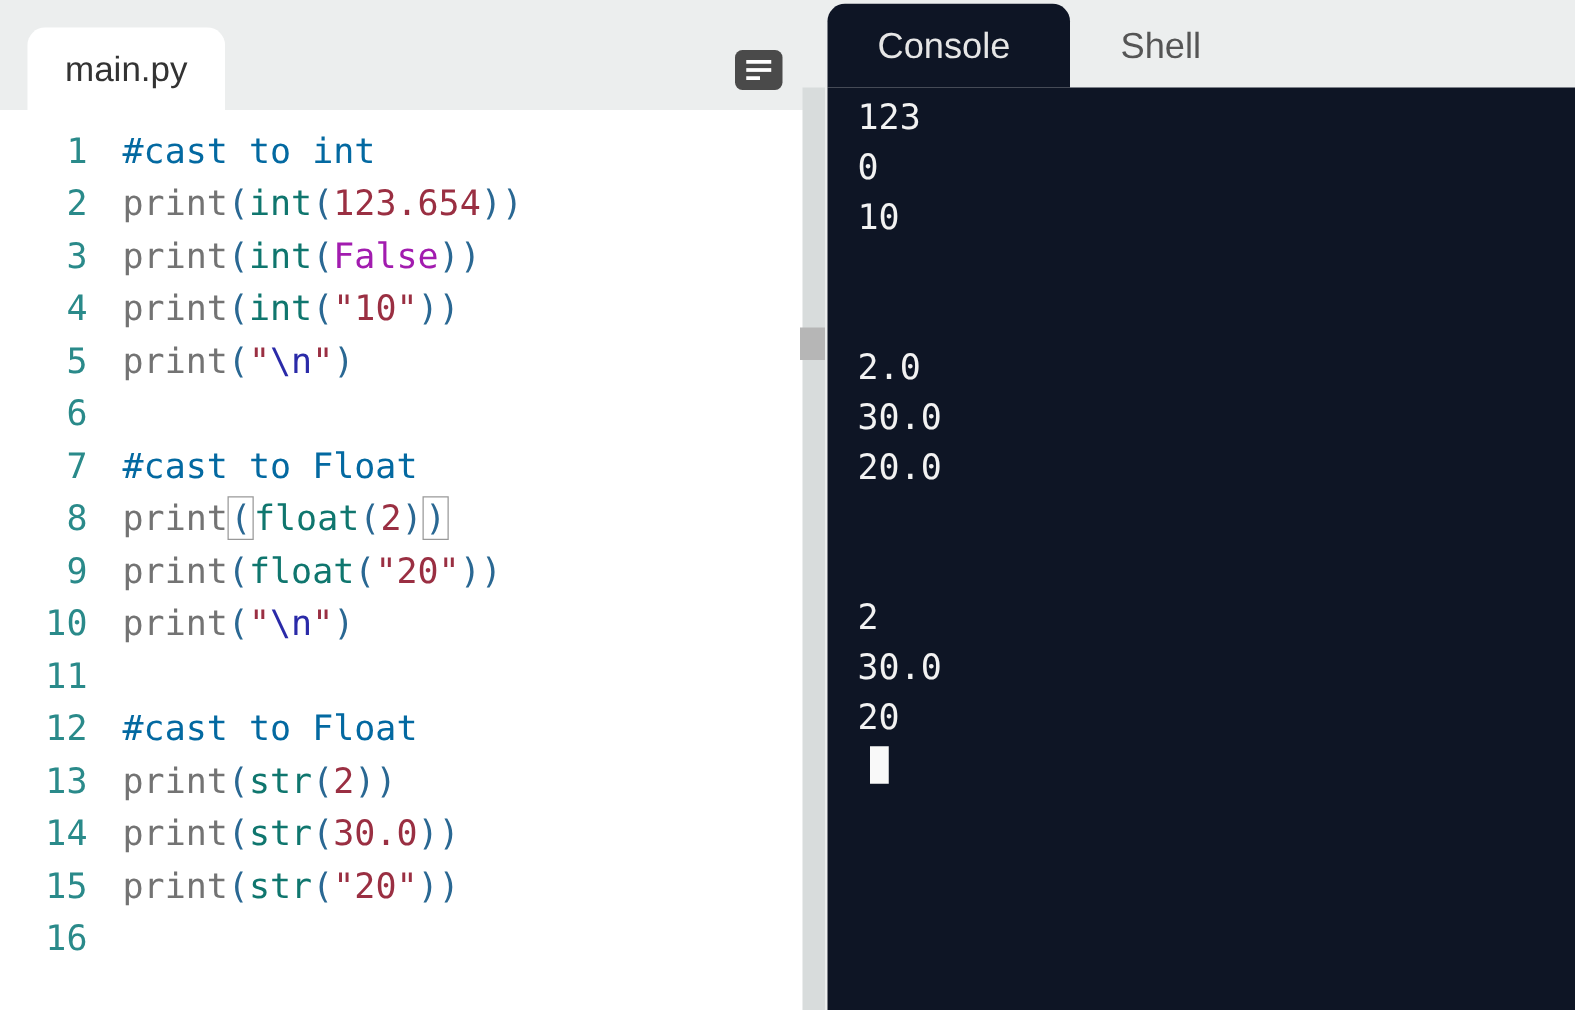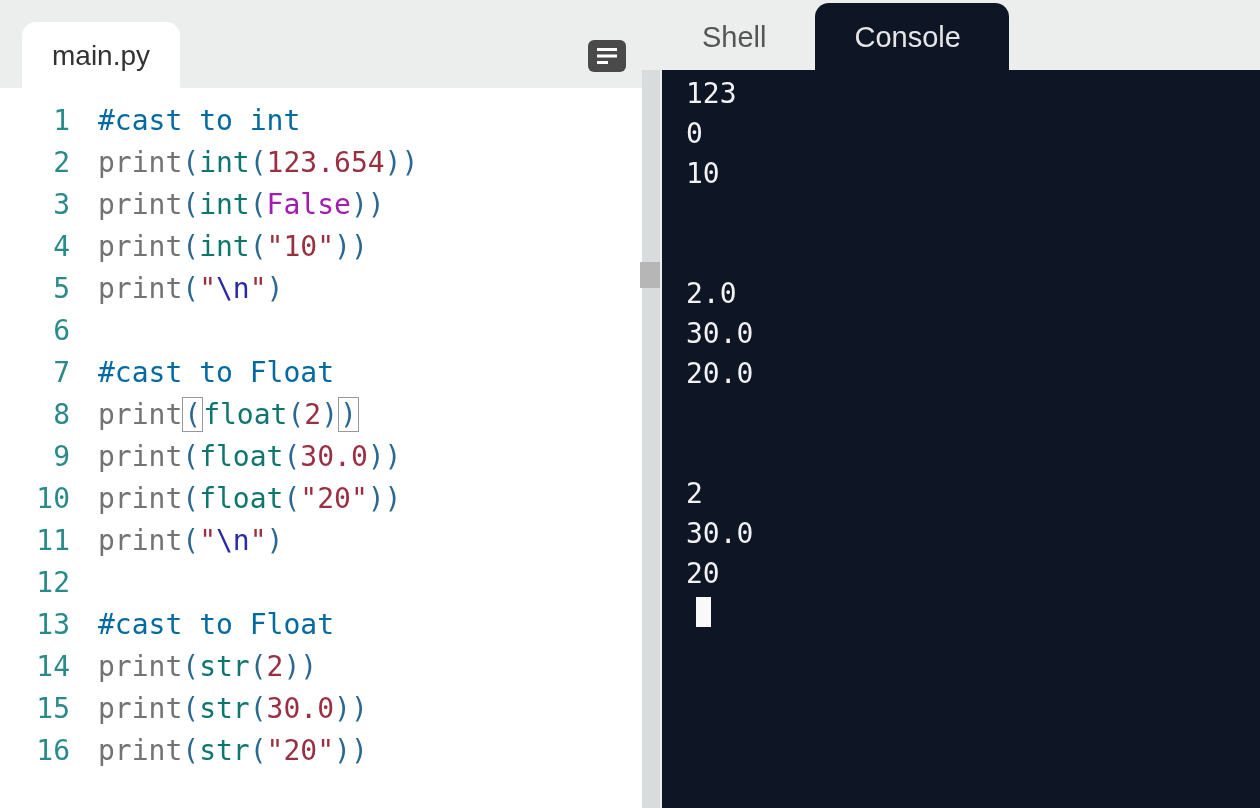--- a/index.html
+++ b/index.html
@@ -186,41 +186,40 @@
       </div>
     <div class="code-lines" id="code-col">
         <div class="line"><span class="c-comment">#cast to int</span></div>
         <div class="line"><span class="c-builtin">print</span><span class="c-punc">(</span><span class="c-func">int</span><span class="c-punc">(</span><span class="c-num">123.654</span><span class="c-punc">)</span><span class="c-punc">)</span></div>
         <div class="line"><span class="c-builtin">print</span><span class="c-punc">(</span><span class="c-func">int</span><span class="c-punc">(</span><span class="c-bool">False</span><span class="c-punc">)</span><span class="c-punc">)</span></div>
         <div class="line"><span class="c-builtin">print</span><span class="c-punc">(</span><span class="c-func">int</span><span class="c-punc">(</span><span class="c-str">"10"</span><span class="c-punc">)</span><span class="c-punc">)</span></div>
         <div class="line"><span class="c-builtin">print</span><span class="c-punc">(</span><span class="c-str">"</span><span class="c-esc">\n</span><span class="c-str">"</span><span class="c-punc">)</span></div>
         <div class="line"></div>
         <div class="line"><span class="c-comment">#cast to Float</span></div>
         <div class="line"><span class="c-builtin">print</span><span class="c-punc bracket-match">(</span><span class="c-func">float</span><span class="c-punc">(</span><span class="c-num">2</span><span class="c-punc">)</span><span class="c-punc bracket-match">)</span></div>
-        <div class="line"><span class="c-builtin">print</span><span class="c-punc">(</span><span class="c-func">float</span><span class="c-punc">(</span><span class="c-num">30.0</span><span class="c-punc">)</span><span class="c-punc">)</span></div>
         <div class="line"><span class="c-builtin">print</span><span class="c-punc">(</span><span class="c-func">float</span><span class="c-punc">(</span><span class="c-str">"20"</span><span class="c-punc">)</span><span class="c-punc">)</span></div>
         <div class="line"><span class="c-builtin">print</span><span class="c-punc">(</span><span class="c-str">"</span><span class="c-esc">\n</span><span class="c-str">"</span><span class="c-punc">)</span></div>
         <div class="line"></div>
         <div class="line"><span class="c-comment">#cast to Float</span></div>
         <div class="line"><span class="c-builtin">print</span><span class="c-punc">(</span><span class="c-func">str</span><span class="c-punc">(</span><span class="c-num">2</span><span class="c-punc">)</span><span class="c-punc">)</span></div>
         <div class="line"><span class="c-builtin">print</span><span class="c-punc">(</span><span class="c-func">str</span><span class="c-punc">(</span><span class="c-num">30.0</span><span class="c-punc">)</span><span class="c-punc">)</span></div>
         <div class="line"><span class="c-builtin">print</span><span class="c-punc">(</span><span class="c-func">str</span><span class="c-punc">(</span><span class="c-str">"20"</span><span class="c-punc">)</span><span class="c-punc">)</span></div>
       </div>
   </div>
   <div class="scrollbar-track"></div>
   <div class="scrollbar-thumb"></div>
 </div>
 
 <div class="output-pane">
   <div class="console-tabs">
+    <div class="console-tab active">
+      <span>Console</span>
+    </div>
     <div class="console-tab">
       <span>Shell</span>
-    </div>
-    <div class="console-tab active">
-      <span>Console</span>
     </div>
   </div>
   <div class="console-body"><span id="console-text">123
 0
 10
 
 
 2.0
 30.0
 20.0

